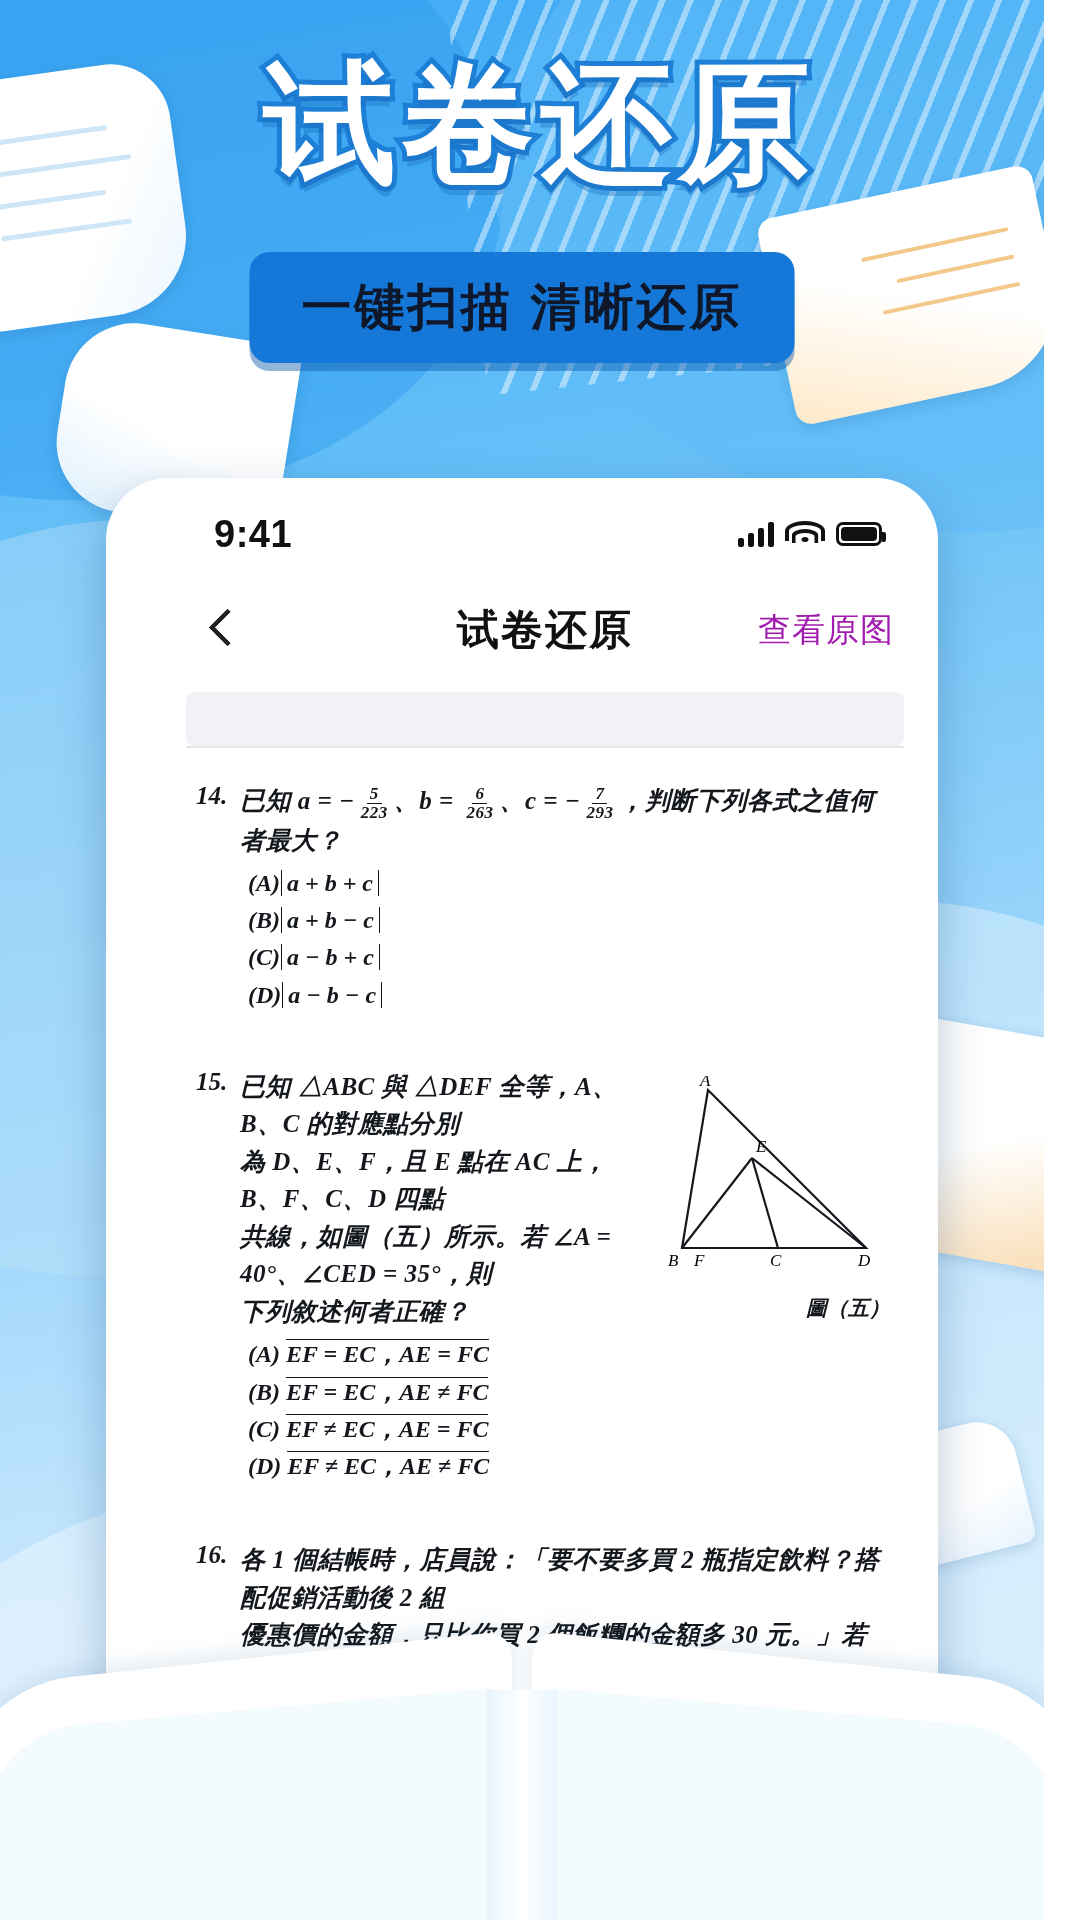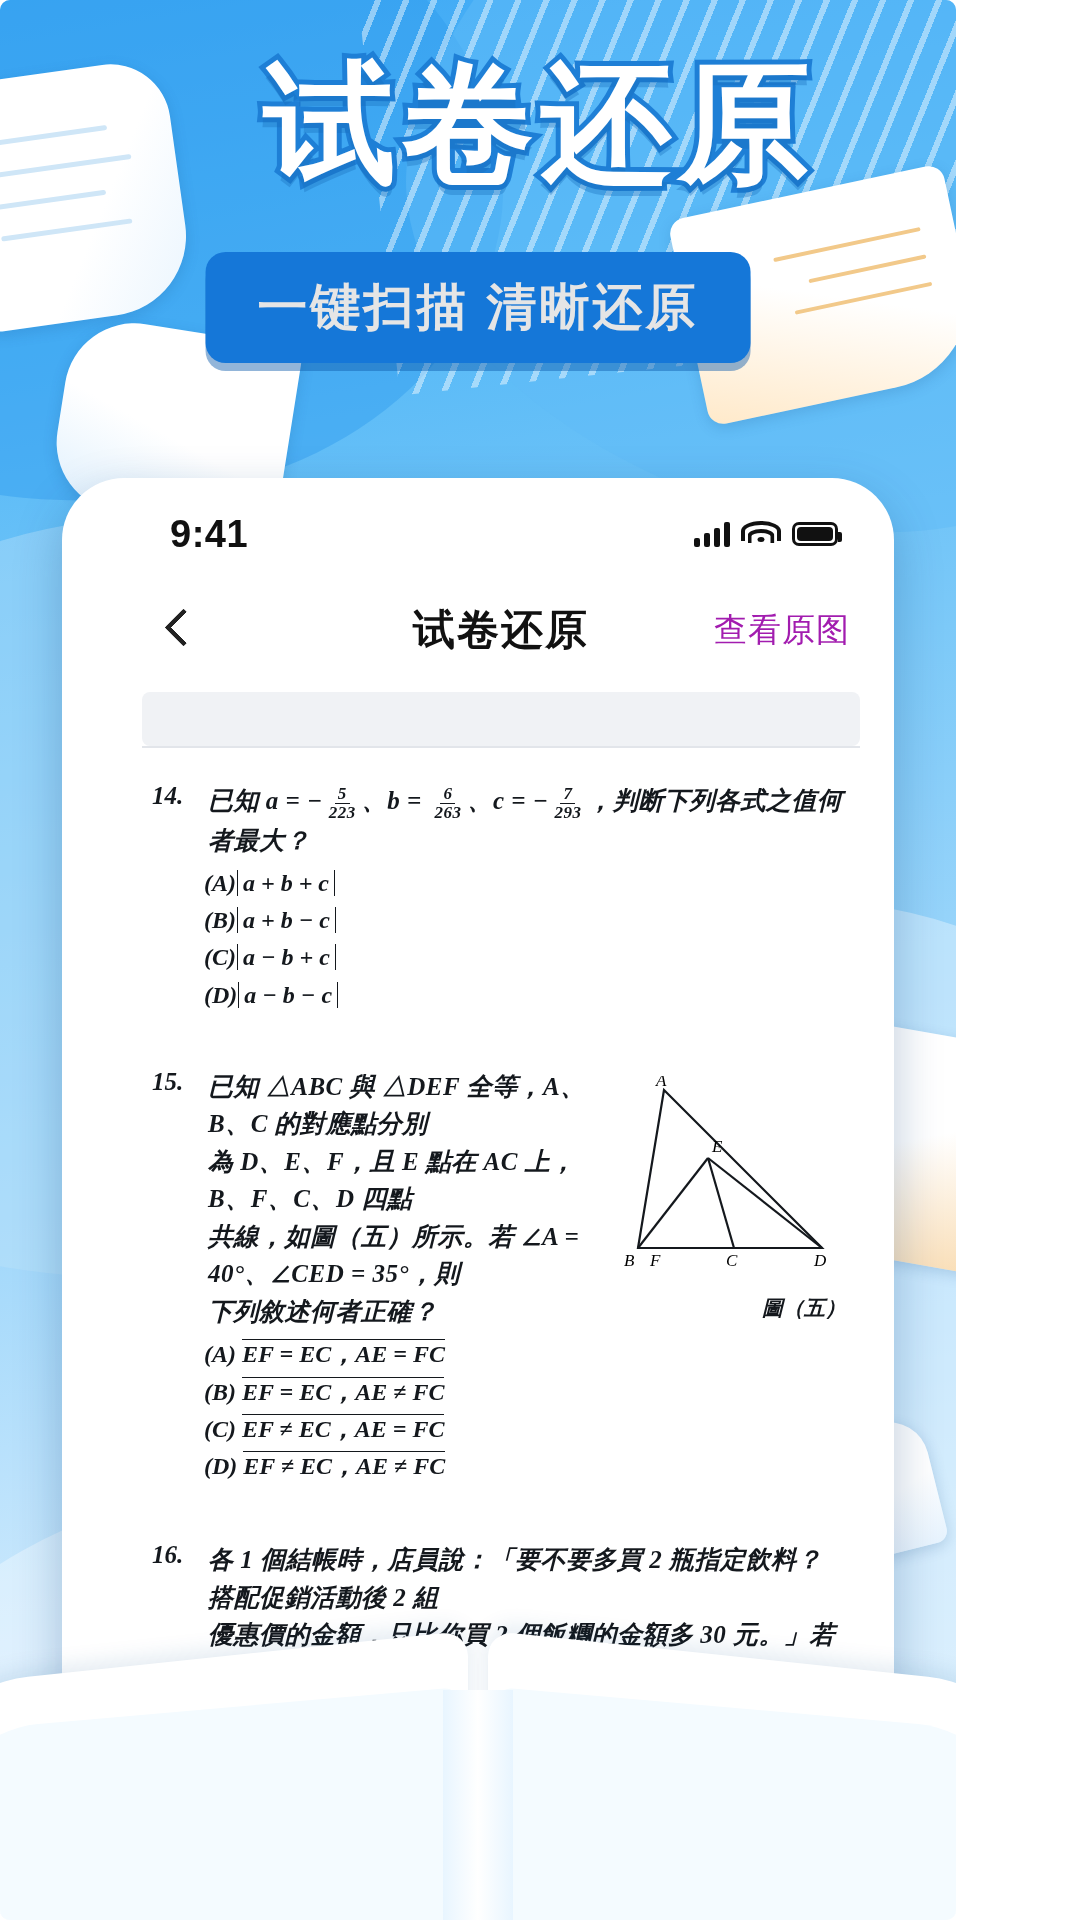--- a/index.html
+++ b/index.html
@@ -7,25 +7,24 @@
     padding: 0;
     width: 1080px;
     height: 1920px;
     overflow: hidden;
     font-family: "Liberation Sans", sans-serif;
   }
 
   
   .screen {
     position: relative;
-    width: 956px;
+    width: 1044px;
     height: 1920px;
     background: linear-gradient(170deg, #3fa9f5 0%, #56b9f7 18%, #7cc9f8 38%, #a4d9fb 60%, #cfeafd 80%, #eaf6fe 100%);
     overflow: hidden;
-    border-radius: 10px;
   }
   .bg-wave {
     position: absolute;
     border-radius: 50% 50% 45% 55% / 60% 55% 45% 40%;
     opacity: .55;
   }
   .bg-w1 { left: -260px; top: -120px; width: 760px; height: 620px; background: #2f9bee; opacity:.45; transform: rotate(-12deg);}
   .bg-w2 { right: -280px; top: -180px; width: 820px; height: 700px; background: #5fbcf7; opacity:.5; transform: rotate(14deg);}
   .bg-w3 { left: -320px; top: 520px; width: 900px; height: 760px; background: #bfe3fb; opacity:.4; transform: rotate(-6deg);}
   .bg-w4 { right: -340px; top: 900px; width: 980px; height: 820px; background: #d9effd; opacity:.55; transform: rotate(8deg);}
@@ -123,21 +122,21 @@
     paint-order: stroke fill;
     text-shadow: 0 10px 0 rgba(24,110,185,.35);
     line-height: 1.15;
   }
   .subline {
     position: absolute;
     top: 252px;
     left: 50%;
     transform: translateX(-50%);
     background: #1577d8;
-    color: #e5e5e5;
+    color: #0f172a;
     font-size: 50px;
     font-weight: 700;
     letter-spacing: 3px;
     padding: 22px 52px;
     border-radius: 20px;
     box-shadow: 0 8px 0 rgba(13,90,170,.45);
     white-space: nowrap;
   }
 
   
@@ -225,21 +224,21 @@
   .divider { margin: 0 34px; height: 2px; background: #e2e5ea; }
 
   
   .paper {
     position: relative;
     padding: 34px 48px 0 44px;
     color: #14181d;
     font-family: "Liberation Serif", serif;
   }
   .q { margin-bottom: 14px; }
-  .q-head { display: flex; gap: 12px; align-items: flex-start; }
+  .q-head { display: flex; align-items: flex-start; }
   .q-num { font-size: 25px; font-weight: 700; min-width: 44px; font-style: italic; }
   .q-body { font-size: 25px; line-height: 1.5; font-style: italic; font-weight: 600; letter-spacing: .5px;}
   .opts { margin: 6px 0 0 52px; }
   .opt { font-size: 24px; font-style: italic; font-weight: 600; line-height: 1.55; }
   .frac { display: inline-flex; flex-direction: column; align-items: center; vertical-align: middle; font-size: 17px; line-height: 1.05; margin: 0 3px;}
   .frac .n { border-bottom: 1.6px solid #14181d; padding: 0 3px; }
   .frac .d { padding: 0 3px; }
   .abs { border-left: 1.8px solid #14181d; border-right: 1.8px solid #14181d; padding: 0 5px; margin-left: 1px;}
   .ovl { border-top: 1.6px solid #14181d; padding-top: 1px; }
 

